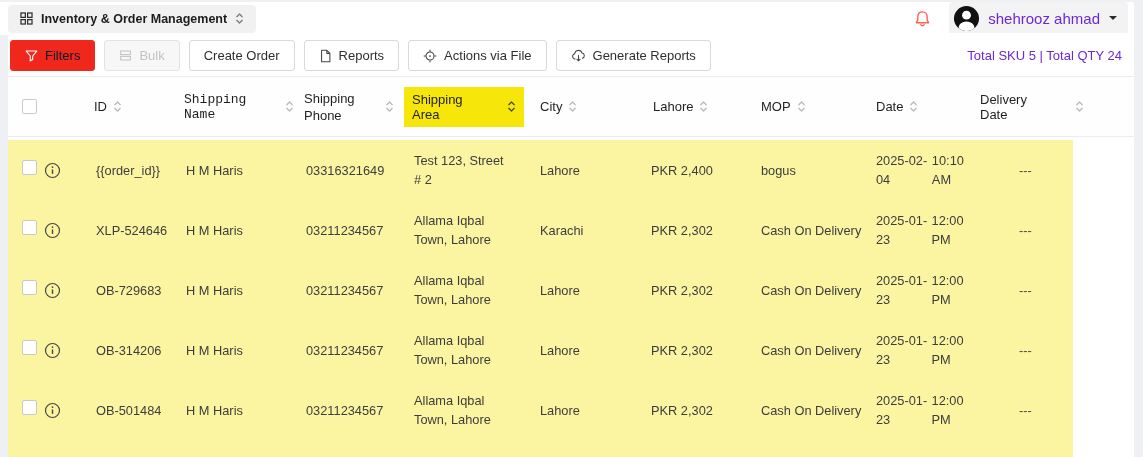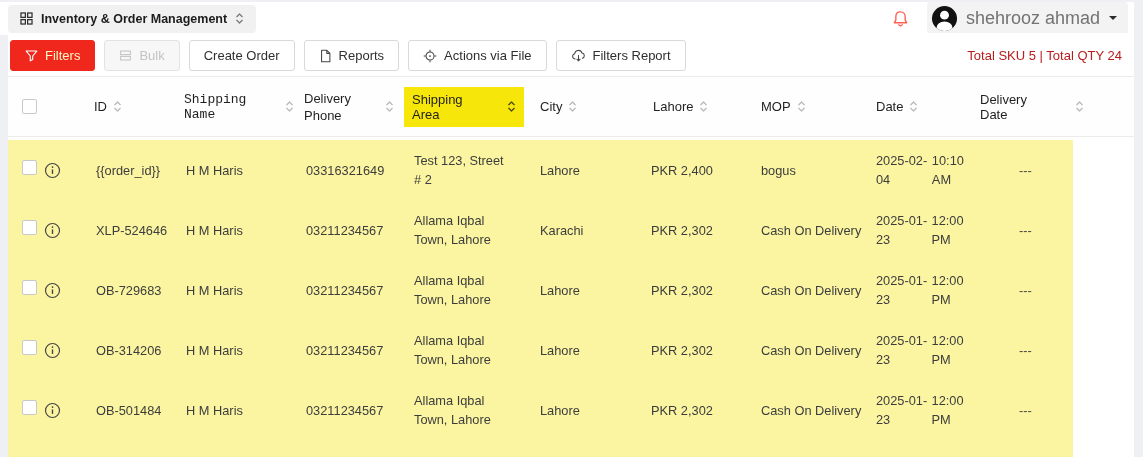--- a/index.html
+++ b/index.html
@@ -22,44 +22,44 @@
     background:#f1f1f1; border-radius:4px; padding:5px 12px; height:28px;
     cursor:pointer;
   }
   .title-pill .app-title { font-size:12.5px; font-weight:700; color:#1d1d1d; white-space:nowrap; }
   .topbar-right { margin-left:auto; display:flex; align-items:center; gap:18px; }
   .bell-wrap { display:flex; align-items:center; cursor:pointer; }
   .user-pill {
     display:flex; align-items:center; gap:8px; background:#f3f3f3;
     border-radius:4px; padding:3px 10px 3px 4px; height:33px; cursor:pointer;
   }
-  .user-name { font-size:18px; color:#737373; white-space:nowrap; }
+  .user-name { font-size:15px; color:#6d28d9; white-space:nowrap; }
 
   
   .card {
     position:absolute; left:8px; top:33px; width:1126px; height:424px;
     background:#fff; display:flex; flex-direction:column;
   }
 
   
   .toolbar {
     display:flex; align-items:center; padding:7px 10px 5px 2px;
     border-bottom:1px solid #ececec; height:44px; flex:0 0 auto;
   }
   .toolbar-left { display:flex; align-items:center; gap:9px; }
   .btn {
     display:inline-flex; align-items:center; gap:7px; height:31px;
     padding:0 14px; background:#fff; border:1px solid #d9d9d9;
     border-radius:3px; font-size:13px; color:#2f2f2f; cursor:pointer;
     font-family: inherit; white-space:nowrap;
   }
-  .btn-primary { background:var(--accent-red); border-color:var(--accent-red); color:#fef9c3; }
+  .btn-primary { background:var(--accent-red); border-color:var(--accent-red); color:#0f172a; }
   .btn-disabled { background:#f7f7f7; border-color:#e3e3e3; color:#c3c3c3; cursor:not-allowed; }
   .btn svg { flex:0 0 auto; }
-  .totals { margin-left:auto; font-size:13px; color:#b91c1c; white-space:nowrap; padding-right:2px; }
+  .totals { margin-left:auto; font-size:13px; color:#6d28d9; white-space:nowrap; padding-right:2px; }
 
   
   .grid-row {
     display:grid;
     grid-template-columns: 30px 40px 96px 120px 110px 120px 115px 108px 115px 116px 95px;
     width:1065px;
   }
   .thead {
     border-bottom:1px solid #ececec; background:#fefefe;
     height:60px; flex:0 0 auto; display:flex; align-items:stretch;
@@ -218,21 +218,21 @@
       </button>
 
       <button class="btn">
         <span style="display:inline-flex;line-height:0;">
           <svg width="15" height="13" viewBox="0 0 17 15" fill="none" stroke="#444" stroke-width="1.2">
             <path d="M4.6 11.5a3.1 3.1 0 0 1-.5-6.1 4.3 4.3 0 0 1 8.4-.7 3 3 0 0 1 .4 5.9" stroke-linecap="round"></path>
             <line x1="8.5" y1="7" x2="8.5" y2="13.4"></line>
             <path d="M6.4 11.5l2.1 2.1 2.1-2.1" stroke-linejoin="round"></path>
           </svg>
         </span>
-        <span>Filters Report</span>
+        <span>Generate Reports</span>
       </button>
     </div>
 
     <div class="totals">Total SKU 5  |  Total QTY 24</div>
   </div>
 
   <div class="thead">
     <div class="grid-row" style="height:100%;">
       <div class="h-cell hc-check">
         <span class="checkbox"></span>
@@ -250,21 +250,21 @@
       <div class="h-cell hc-name">
         <span class="h-label">Shipping Name</span>
           <span class="sort-icon">
             <svg width="9" height="15" viewBox="0 0 10 16" fill="none">
               <path d="M2 6 L5 3 L8 6" stroke="currentColor" stroke-width="1.4" stroke-linecap="round" stroke-linejoin="round"></path>
               <path d="M2 10 L5 13 L8 10" stroke="currentColor" stroke-width="1.4" stroke-linecap="round" stroke-linejoin="round"></path>
             </svg>
           </span>
       </div>
       <div class="h-cell hc-phone">
-        <span class="h-label">Delivery Phone</span>
+        <span class="h-label">Shipping Phone</span>
           <span class="sort-icon">
             <svg width="9" height="15" viewBox="0 0 10 16" fill="none">
               <path d="M2 6 L5 3 L8 6" stroke="currentColor" stroke-width="1.4" stroke-linecap="round" stroke-linejoin="round"></path>
               <path d="M2 10 L5 13 L8 10" stroke="currentColor" stroke-width="1.4" stroke-linecap="round" stroke-linejoin="round"></path>
             </svg>
           </span>
       </div>
       <div class="h-cell hc-area">
         <span class="hl-chip">
           <span class="h-label">Shipping Area</span>

